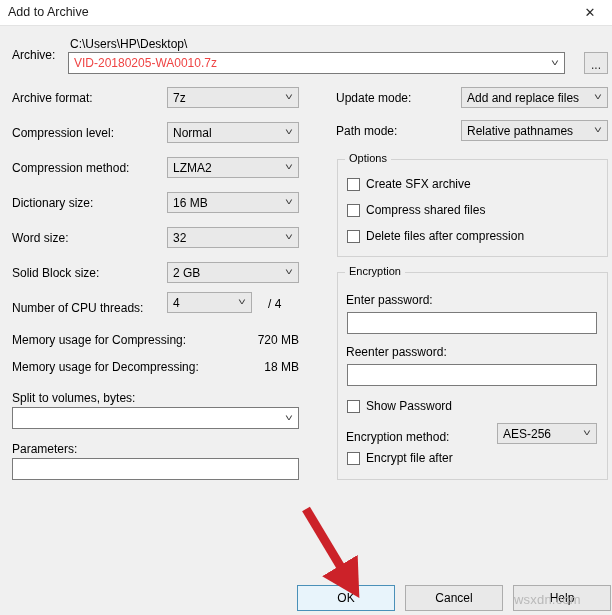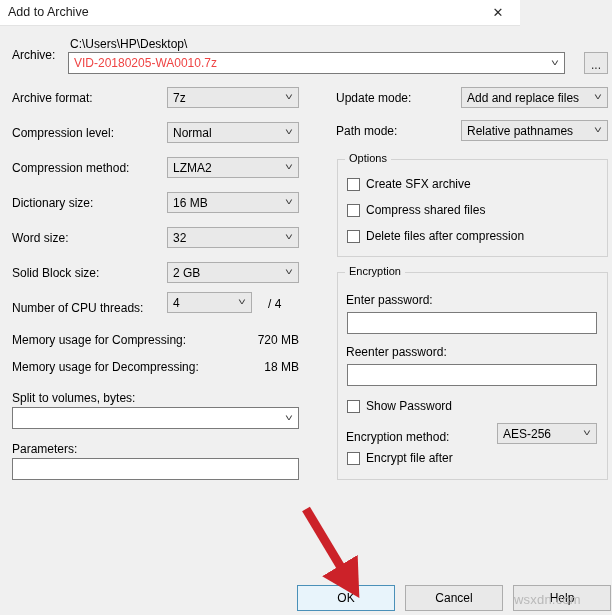--- a/index.html
+++ b/index.html
@@ -18,21 +18,21 @@
     position: absolute;
     left: 0; top: 0;
     width: 612px; height: 615px;
     background: #f0f0f0;
     box-sizing: border-box;
   }
   
   .titlebar {
     position: absolute;
     left: 0; top: 0;
-    width: 520px; height: 25px;
+    width: 612px; height: 25px;
     background: #ffffff;
     border-bottom: 1px solid #e3e3e3;
   }
   .titlebar-text {
     position: absolute;
     left: 8px; top: 5px;
     font-size: 12.5px;
     color: #1a1a1a;
     white-space: nowrap;
   }

